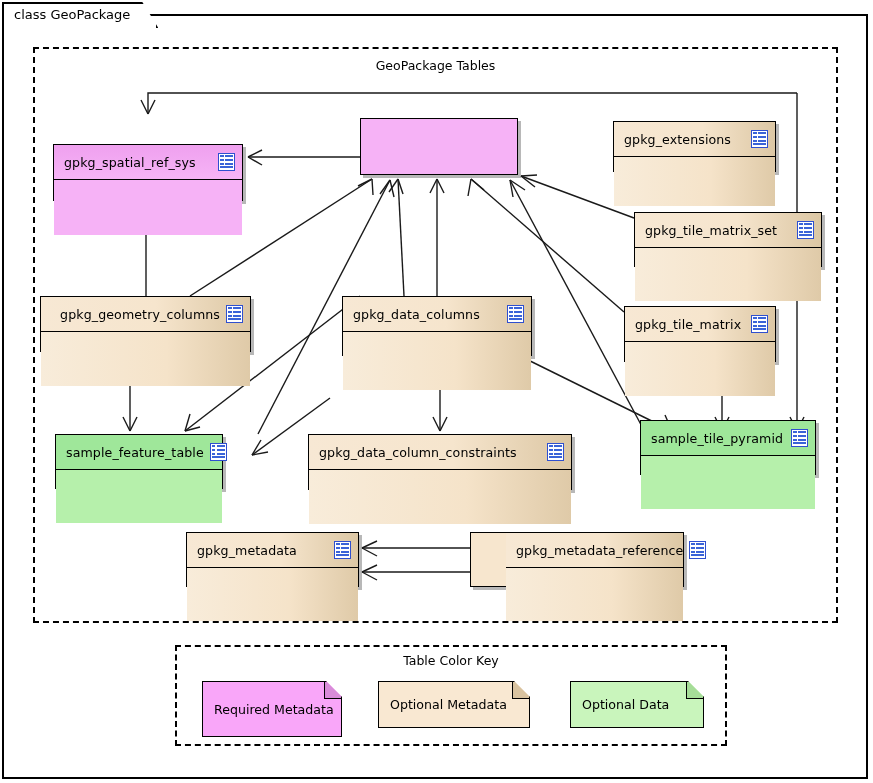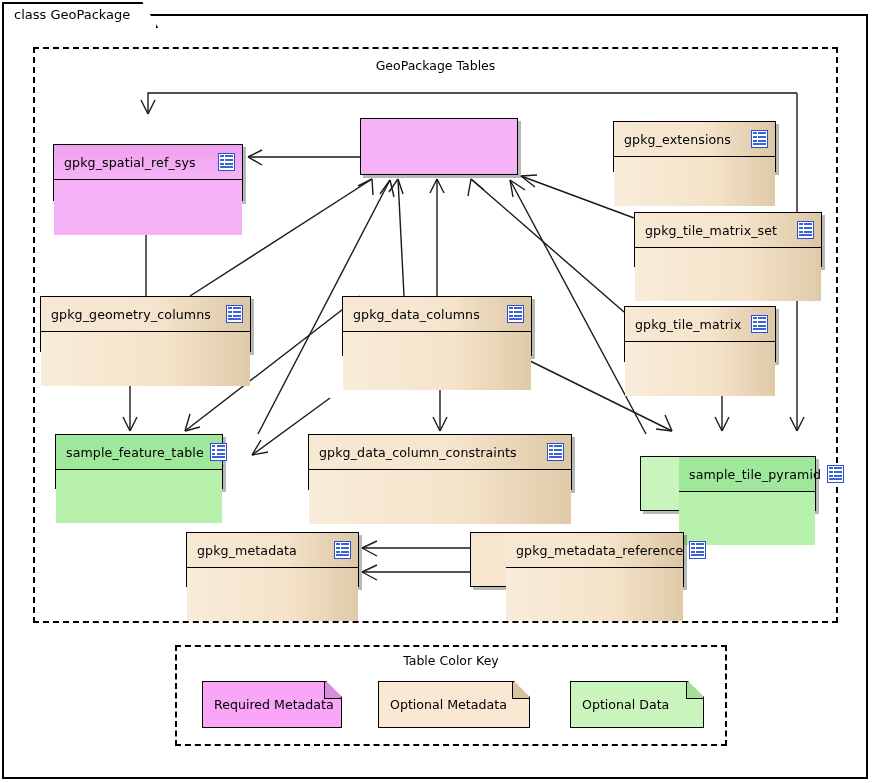--- a/index.html
+++ b/index.html
@@ -199,21 +199,21 @@
             <i class="c2"></i>
             <i class="c3"></i>
             <i class="r1"></i>
             <i class="r2"></i>
             <i class="r3"></i>
             <i class="r4"></i>
           </span>
         </div>
         <div class="body"></div>
       </div>
-      <div class="tbl tan" style="left: 40px; top: 296px; width: 211px; height: 56px;">
+      <div class="tbl tan" style="left: 40px; top: 296px; width: 211px; height: 56px; text-align: right;">
         <div class="hdr">
           <span class="nm">gpkg_geometry_columns</span>
           <span class="ticon">
             <i class="c1"></i>
             <i class="c2"></i>
             <i class="c3"></i>
             <i class="r1"></i>
             <i class="r2"></i>
             <i class="r3"></i>
             <i class="r4"></i>
@@ -274,21 +274,21 @@
             <i class="c2"></i>
             <i class="c3"></i>
             <i class="r1"></i>
             <i class="r2"></i>
             <i class="r3"></i>
             <i class="r4"></i>
           </span>
         </div>
         <div class="body"></div>
       </div>
-      <div class="tbl green" style="left: 640px; top: 456px; width: 176px; height: 55px; padding-left: 38px;">
+      <div class="tbl green" style="left: 640px; top: 420px; width: 176px; height: 55px;">
         <div class="hdr">
           <span class="nm">sample_tile_pyramid</span>
           <span class="ticon">
             <i class="c1"></i>
             <i class="c2"></i>
             <i class="c3"></i>
             <i class="r1"></i>
             <i class="r2"></i>
             <i class="r3"></i>
             <i class="r4"></i>
@@ -322,21 +322,21 @@
             <i class="r2"></i>
             <i class="r3"></i>
             <i class="r4"></i>
           </span>
         </div>
         <div class="body"></div>
       </div>
     </div>
 
   <div id="legend-layer">
-      <div class="note pink" style="left: 202px; top: 681px; width: 140px; height: 47px;">
+      <div class="note pink" style="left: 202px; top: 681px; width: 140px; height: 56px;">
         <span>Required Metadata</span>
         <span class="fold"></span>
       </div>
       <div class="note tan" style="left: 378px; top: 681px; width: 152px; height: 47px;">
         <span>Optional Metadata</span>
         <span class="fold"></span>
       </div>
       <div class="note green" style="left: 570px; top: 681px; width: 134px; height: 47px;">
         <span>Optional Data</span>
         <span class="fold"></span>

